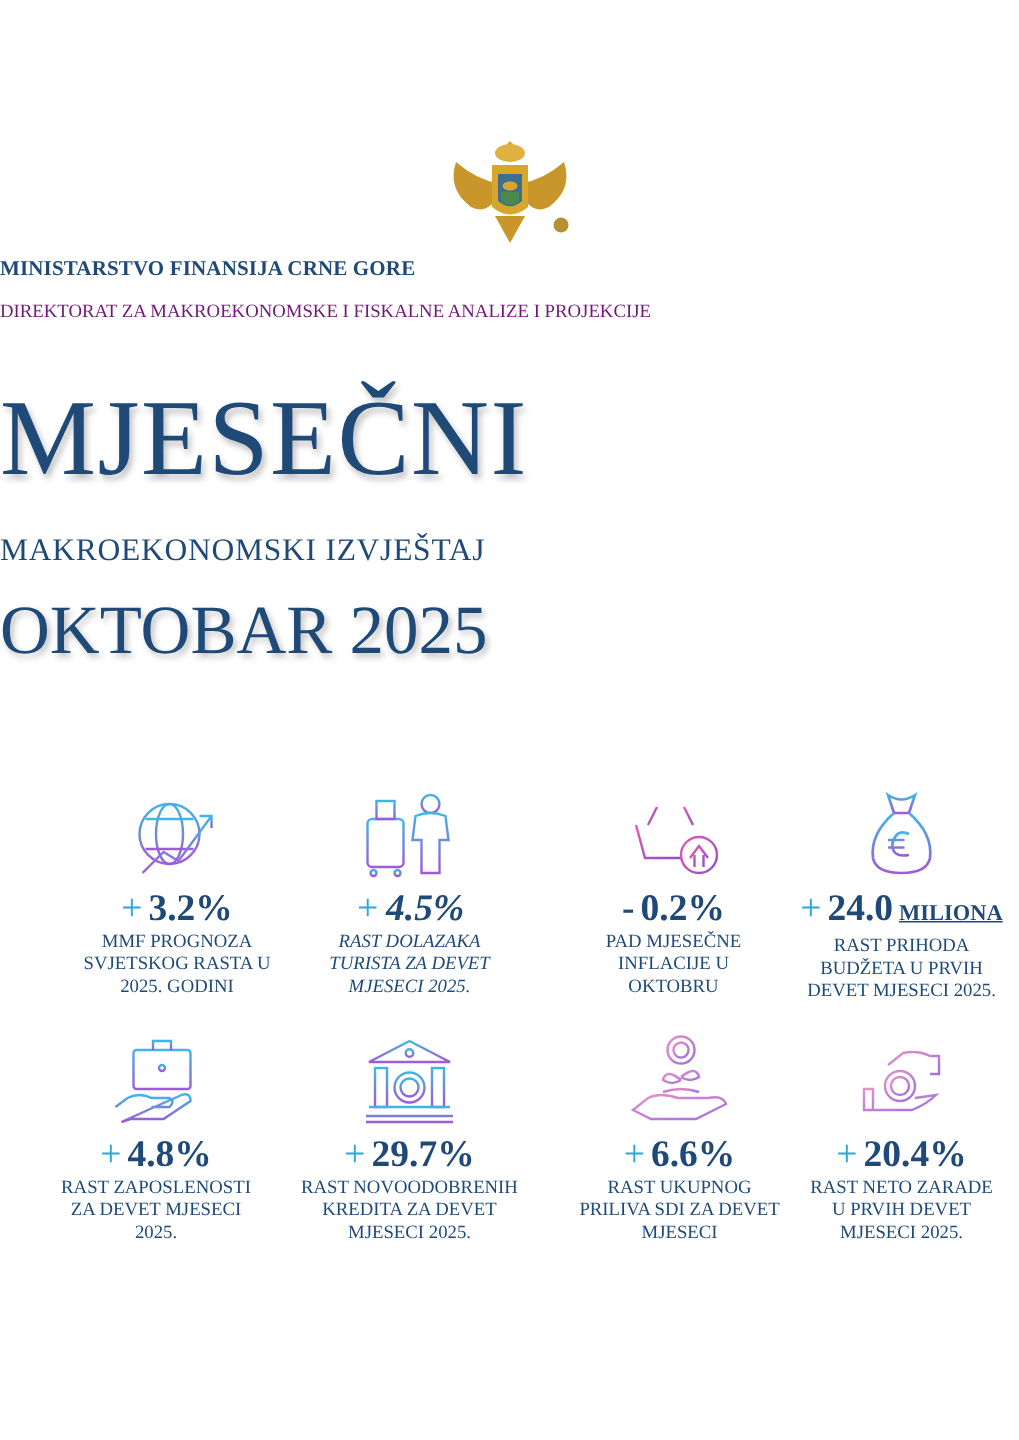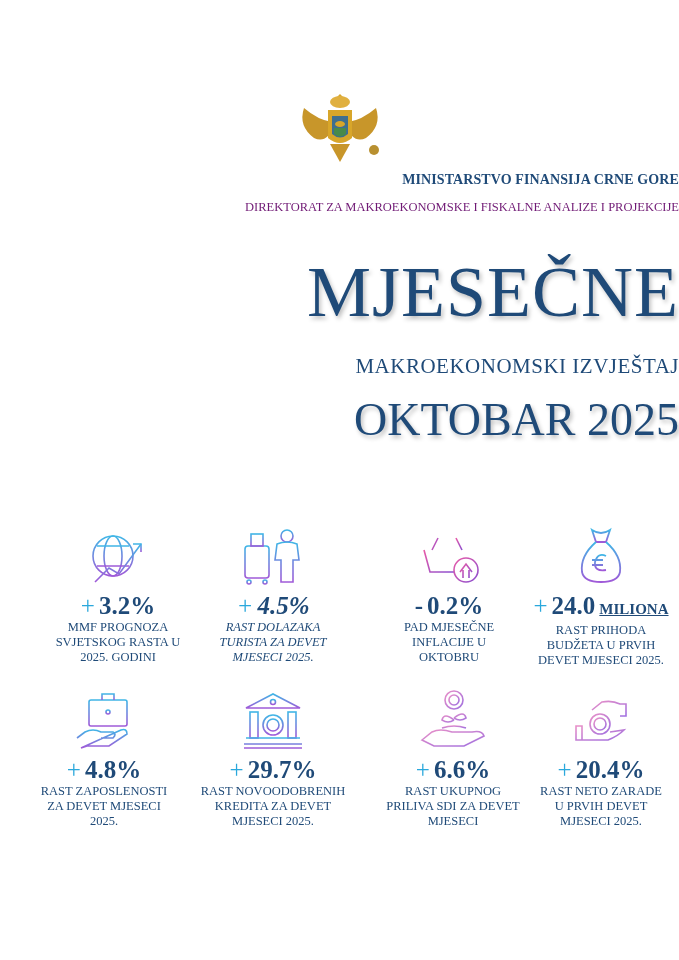--- a/index.html
+++ b/index.html
@@ -1,17 +1,17 @@
 <!DOCTYPE html>
 <html><head>
 <meta charset="utf-8">
 <style>
   html, body { margin:0; padding:0; background:#ffffff; }
   body { width:679px; height:960px; position:relative; overflow:hidden; font-family:"Liberation Serif", "DejaVu Serif", serif; color:#1f4a78; }
-  .center { position:absolute; left:0; width:679px; text-align:right; }
+  .center { position:absolute; left:0; width:679px; text-align:left; }
   .crest { position:absolute; left:294px; top:86px; width:92px; height:82px; }
   .ministry { top:172px; font-size:14px; font-weight:bold; color:#1f4a78; letter-spacing:0.1px; }
   .directorate { top:200px; font-size:12.5px; color:#701a75; }
   .title-main { top:252px; font-size:72px; color:#1f4a78; letter-spacing:1px; text-shadow:2px 3px 4px rgba(0,0,0,0.25); line-height:80px; }
   .title-sub { top:354px; font-size:21px; color:#1f4a78; letter-spacing:0.5px; }
   .title-date { top:388px; font-size:46px; color:#1f4a78; text-shadow:2px 3px 4px rgba(0,0,0,0.25); line-height:64px; }
   .card { position:absolute; width:170px; text-align:center; }
   .card .icon { height:64px; display:flex; justify-content:center; align-items:flex-end; }
   .card .value { margin-top:6px; font-size:25px; font-weight:bold; color:#1f4a78; line-height:28px; white-space:nowrap; }
   .card .value .sign { color:#2aa8dc; font-weight:normal; margin-right:4px; }
@@ -50,21 +50,21 @@
     <path d="M40 42 L52 42 L52 48 Q46 53 40 48Z" fill="#4a8a4a"></path>
     <ellipse cx="46" cy="38" rx="5" ry="3" fill="#d8a62a"></ellipse>
     <path d="M36 58 L46 76 L56 58 Z" fill="#c8962a"></path>
     <circle cx="80" cy="64" r="5" fill="#b89030"></circle>
   </svg>
 </div>
 
 <div class="center ministry">MINISTARSTVO FINANSIJA CRNE GORE</div>
 <div class="center directorate">DIREKTORAT ZA MAKROEKONOMSKE I FISKALNE ANALIZE I PROJEKCIJE</div>
 
-<div class="center title-main">MJESEČNE</div>
+<div class="center title-main">MJESEČNI</div>
 <div class="center title-sub">MAKROEKONOMSKI IZVJEŠTAJ</div>
 <div class="center title-date">OKTOBAR 2025</div>
 
 <div class="card" style="left:33px; top:522px;">
   <div class="icon">
     <svg width="62" height="56" viewBox="0 0 62 56" fill="none" stroke="url(#g1)" stroke-width="1.6">
       <circle cx="26" cy="26" r="20"></circle>
       <ellipse cx="26" cy="26" rx="9" ry="20"></ellipse>
       <line x1="6" y1="26" x2="46" y2="26"></line>
       <line x1="26" y1="6" x2="26" y2="46"></line>

